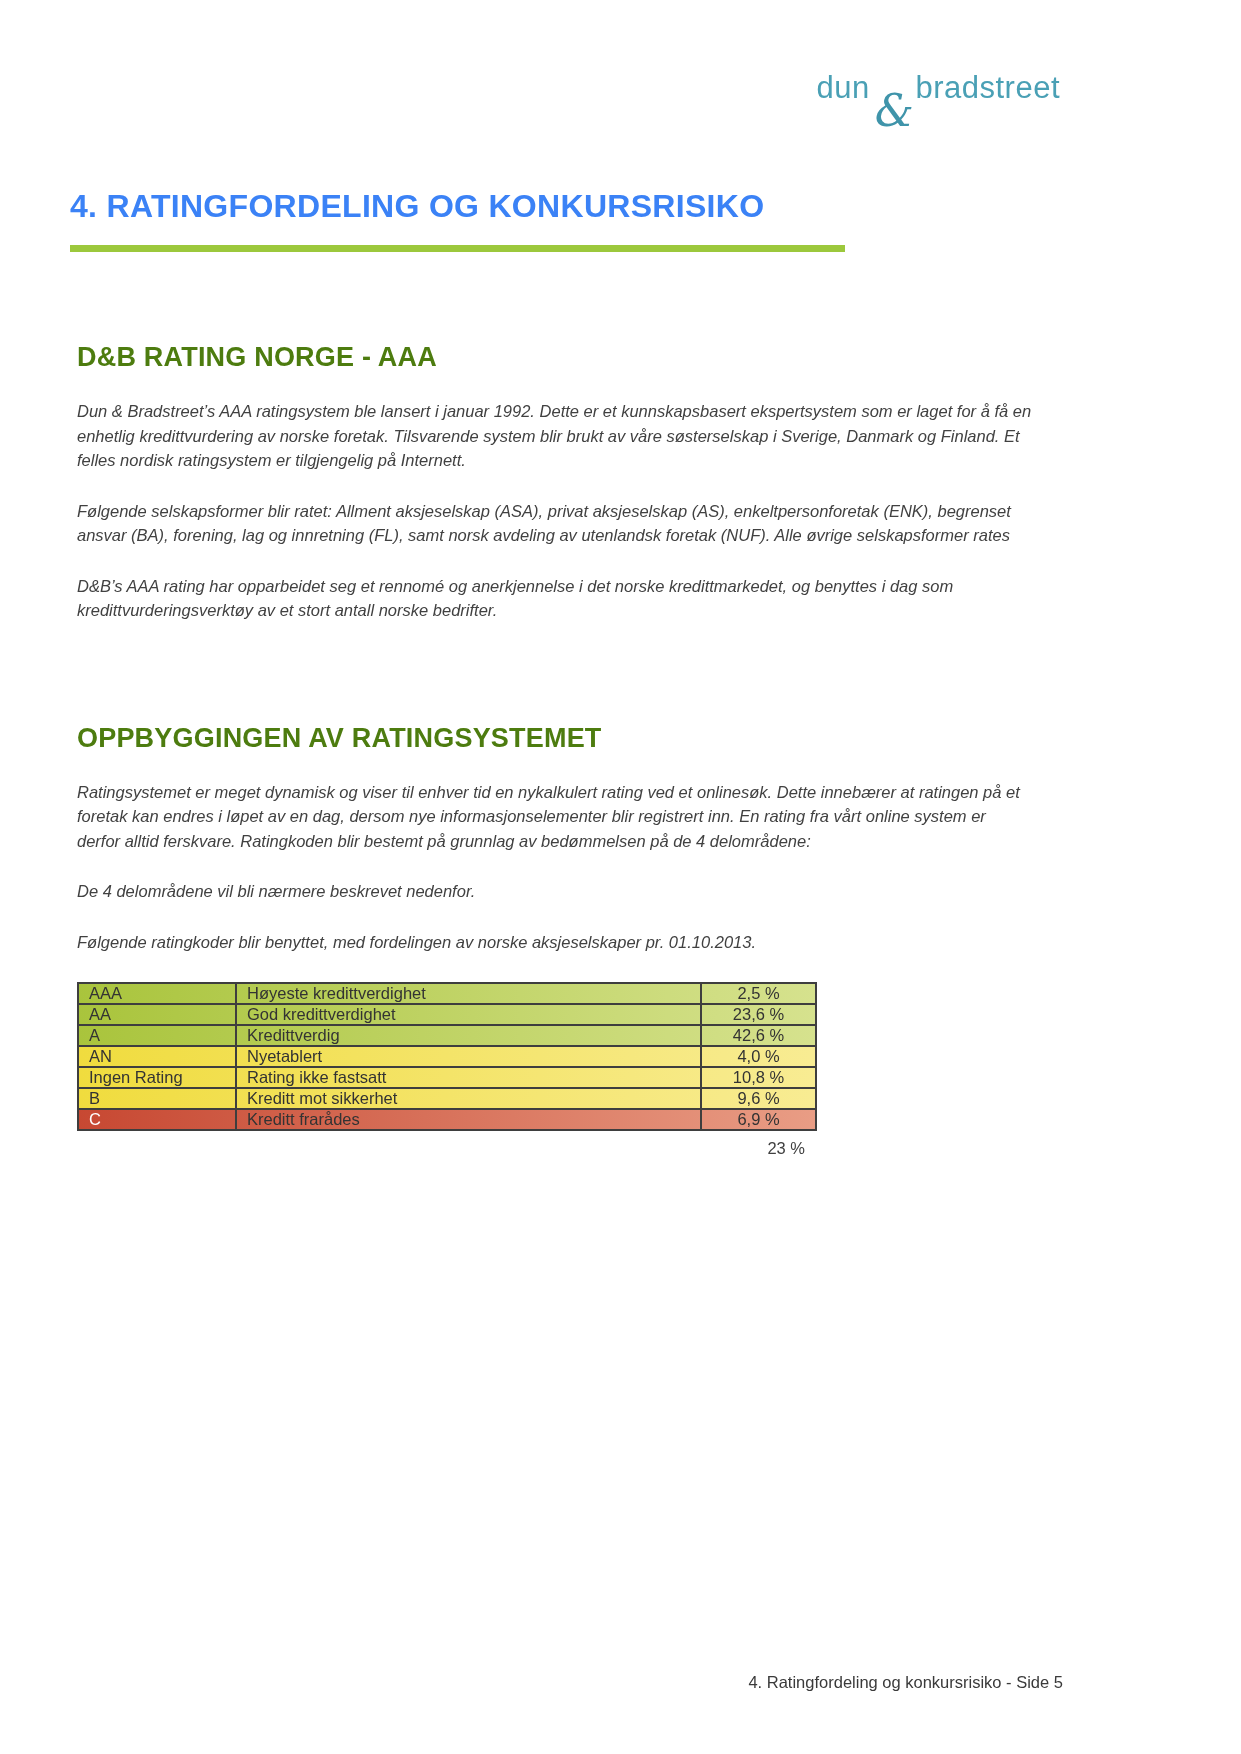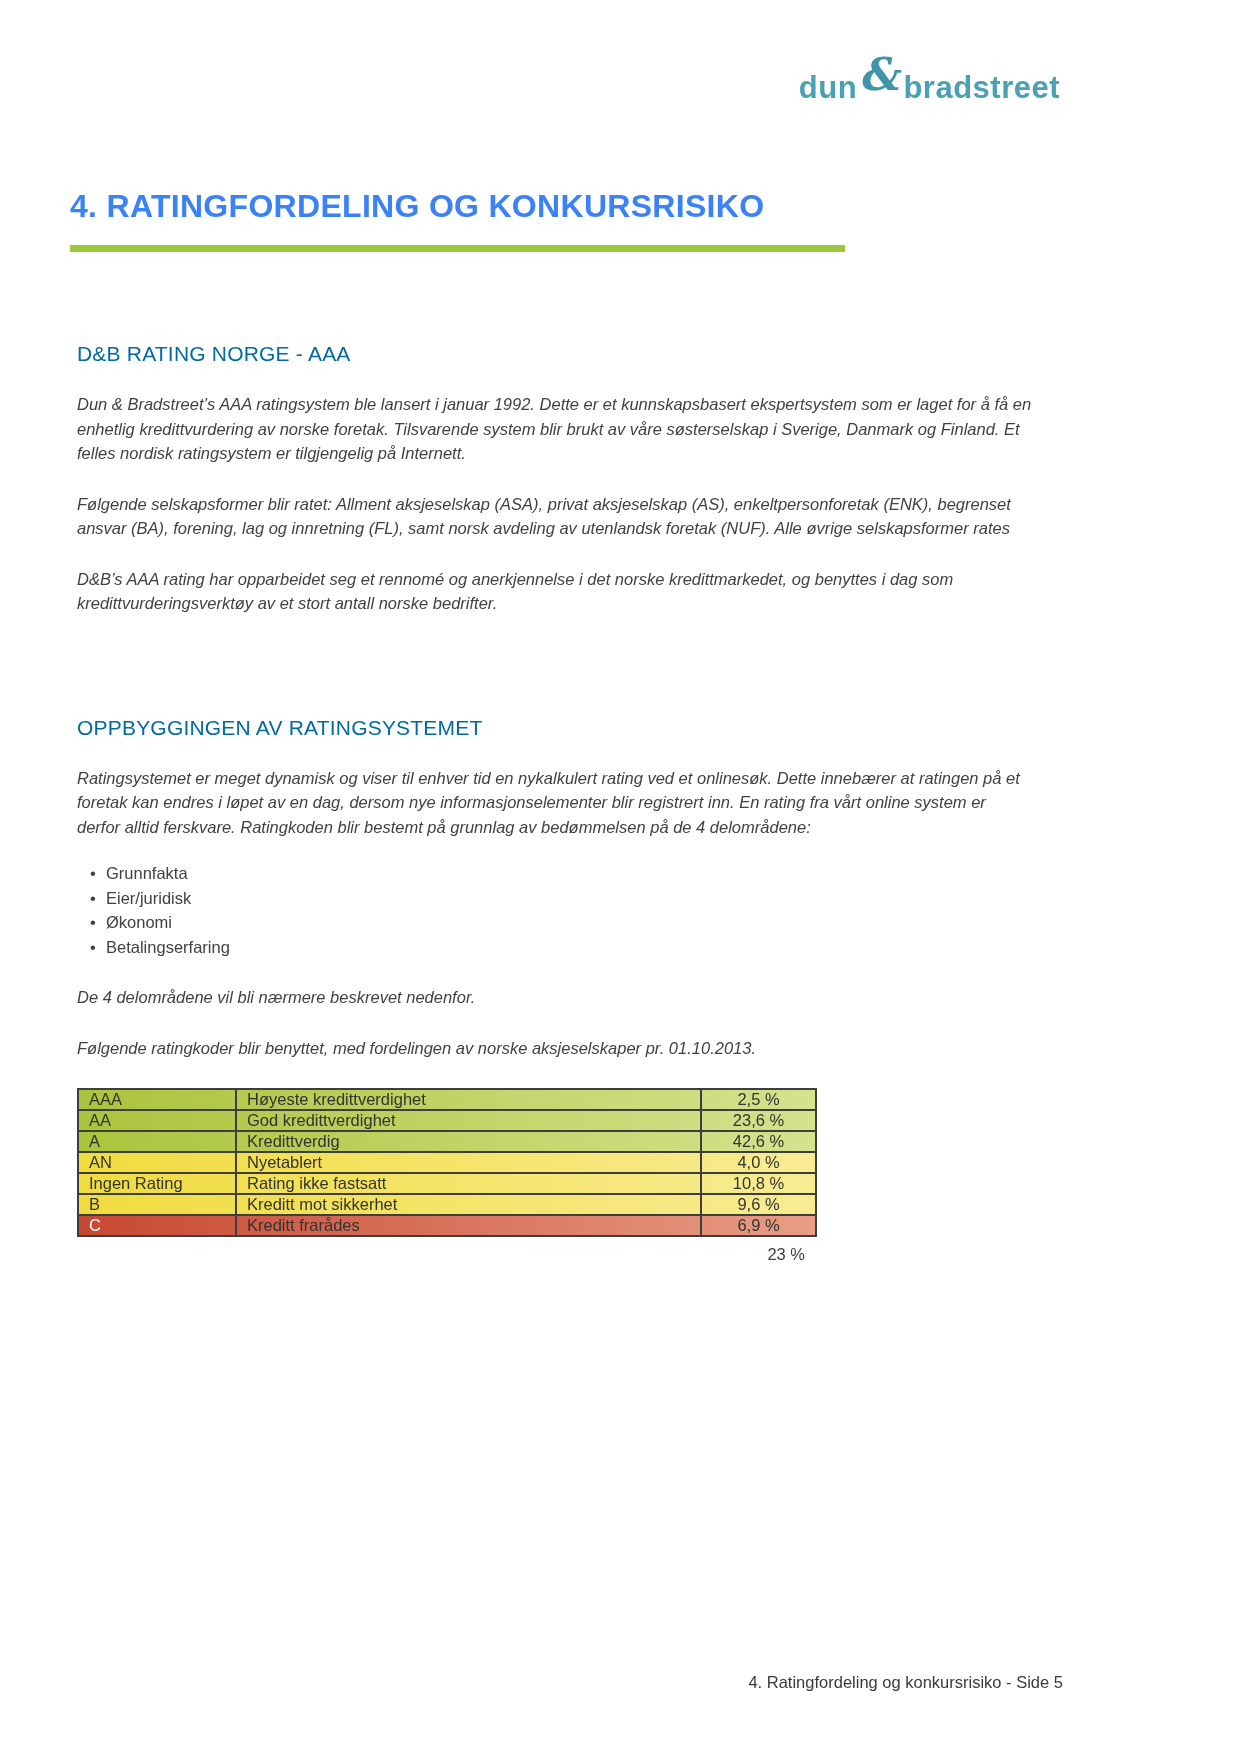--- a/index.html
+++ b/index.html
@@ -15,25 +15,24 @@
   }
 
   
   .logo-wrap {
     margin-top:70px;
     padding-right:181px;
     text-align:right;
   }
   .logo {
     display:inline-flex;
-    align-items:flex-start;
+    align-items:flex-end;
     color:#4aa0b5;
     font-size:31px;
     letter-spacing:0.5px;
-    font-weight:bold;
   }
   .logo .amp {
     font-family:"DejaVu Serif", serif;
     font-style:italic;
     font-size:44px;
     line-height:0;
     position:relative;
     top:5px;
     margin:0 1px 0 5px;
     color:#3f94aa;
@@ -49,23 +48,23 @@
   }
   .title-rule {
     margin:20px 0 0 70px;
     width:775px; height:7px;
     background:#9cc83c;
   }
 
   
   h2.section-heading {
     margin:90px 70px 0 77px;
-    font-size:21px;
-    font-weight:normal;
-    color:#0369a1;
+    font-size:27px;
+    font-weight:bold;
+    color:#4d7c0f;
     letter-spacing:0.2px;
   }
   h2.second { margin-top:100px; }
   p.body-text {
     margin:26px 70px 0 77px;
     max-width:955px;
     font-size:16.5px;
     line-height:24.5px;
     color:#414141;
     font-style:italic;
@@ -148,26 +147,20 @@
   <section>
     <h2 class="section-heading">D&amp;B RATING NORGE - AAA</h2>
     <p class="body-text">Dun &amp; Bradstreet’s AAA ratingsystem ble lansert i januar 1992. Dette er et kunnskapsbasert ekspertsystem som er laget for å få en enhetlig kredittvurdering av norske foretak. Tilsvarende system blir brukt av våre søsterselskap i Sverige, Danmark og Finland. Et felles nordisk ratingsystem er tilgjengelig på Internett.</p>
     <p class="body-text">Følgende selskapsformer blir ratet: Allment aksjeselskap (ASA), privat aksjeselskap (AS), enkeltpersonforetak (ENK), begrenset ansvar (BA), forening, lag og innretning (FL), samt norsk avdeling av utenlandsk foretak (NUF). Alle øvrige selskapsformer rates</p>
     <p class="body-text">D&amp;B’s AAA rating har opparbeidet seg et rennomé og anerkjennelse i det norske kredittmarkedet, og benyttes i dag som kredittvurderingsverktøy av et stort antall norske bedrifter.</p>
   </section>
 
   <section>
     <h2 class="section-heading second">OPPBYGGINGEN AV RATINGSYSTEMET</h2>
     <p class="body-text">Ratingsystemet er meget dynamisk og viser til enhver tid en nykalkulert rating ved et onlinesøk. Dette innebærer at ratingen på et foretak kan endres i løpet av en dag, dersom nye informasjonselementer blir registrert inn. En rating fra vårt online system er derfor alltid ferskvare. Ratingkoden blir bestemt på grunnlag av bedømmelsen på de 4 delområdene:</p>
-    <ul class="bullet-list">
-      <li>Grunnfakta</li>
-      <li>Eier/juridisk</li>
-      <li>Økonomi</li>
-      <li>Betalingserfaring</li>
-    </ul>
     <p class="body-text">De 4 delområdene vil bli nærmere beskrevet nedenfor.</p>
     <p class="body-text">Følgende ratingkoder blir benyttet, med fordelingen av norske aksjeselskaper pr. 01.10.2013.</p>
   </section>
 
   <table class="rating-table">
     <tbody>
       <tr class="green">
         <td class="c1">AAA</td>
         <td class="c2">Høyeste kredittverdighet</td>
         <td class="c3">2,5 %</td>

